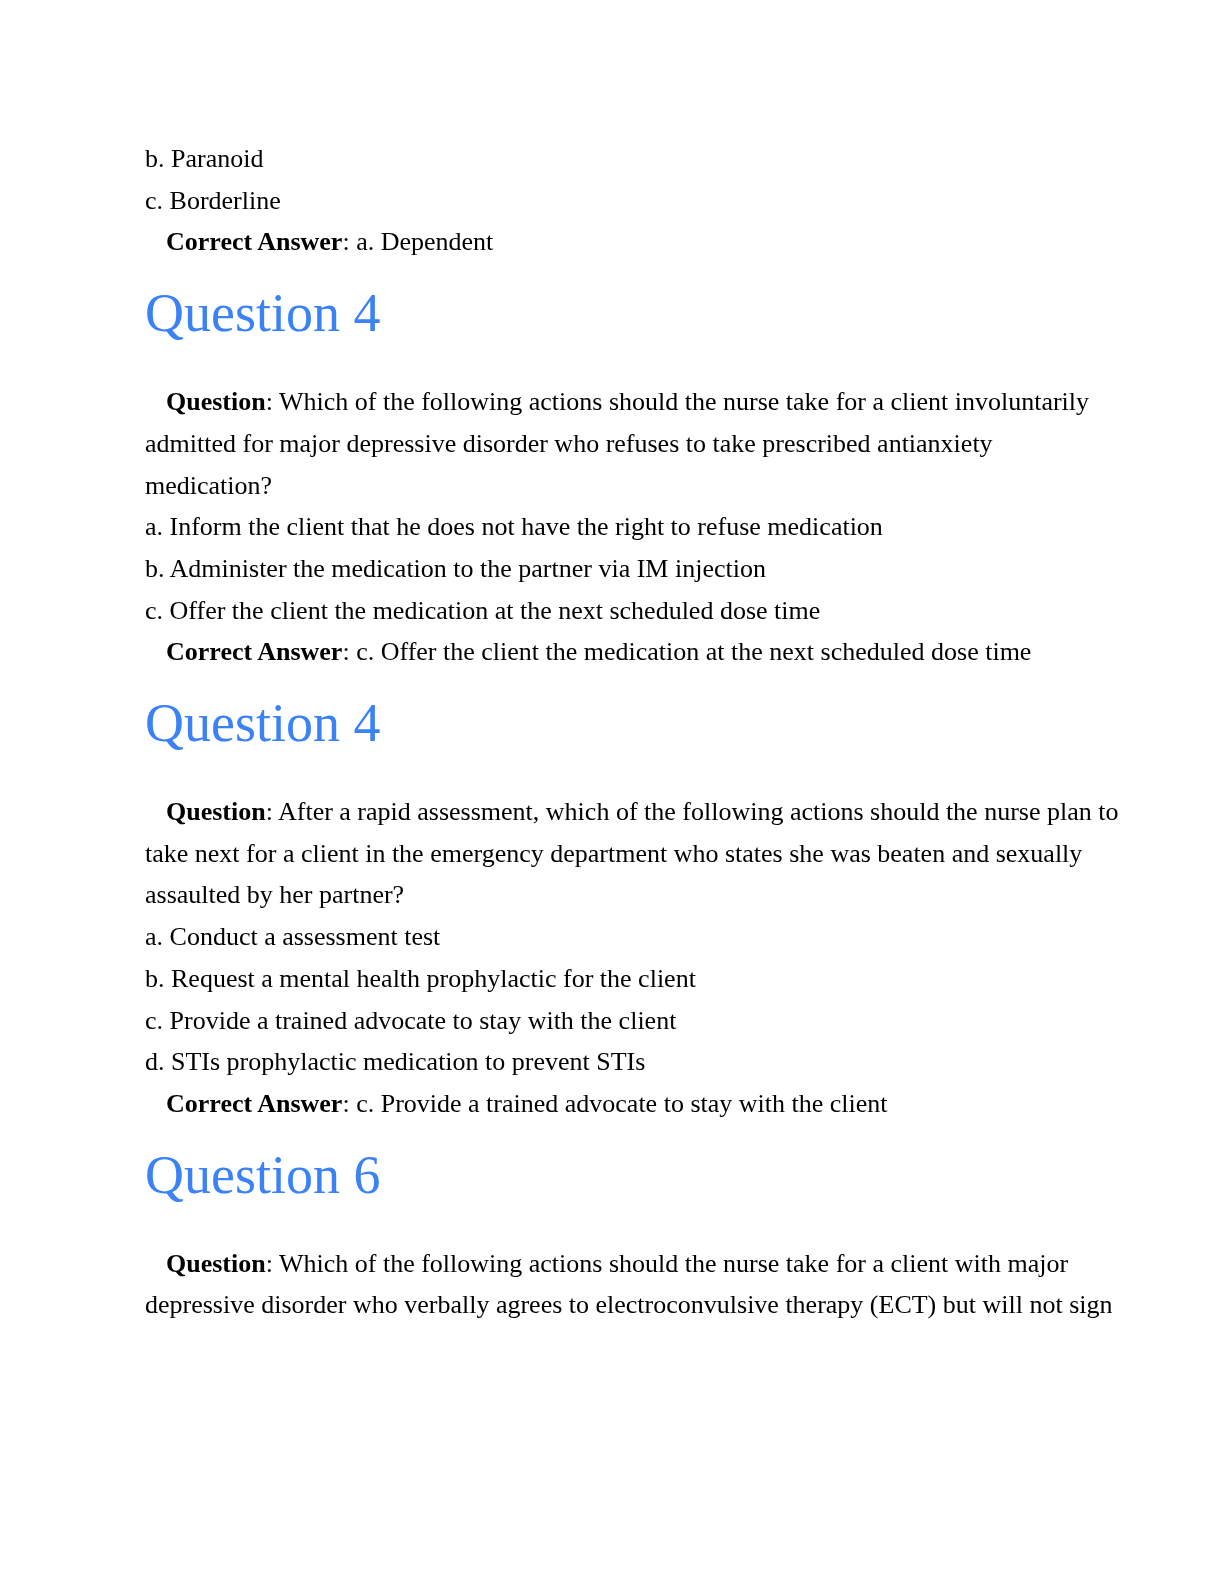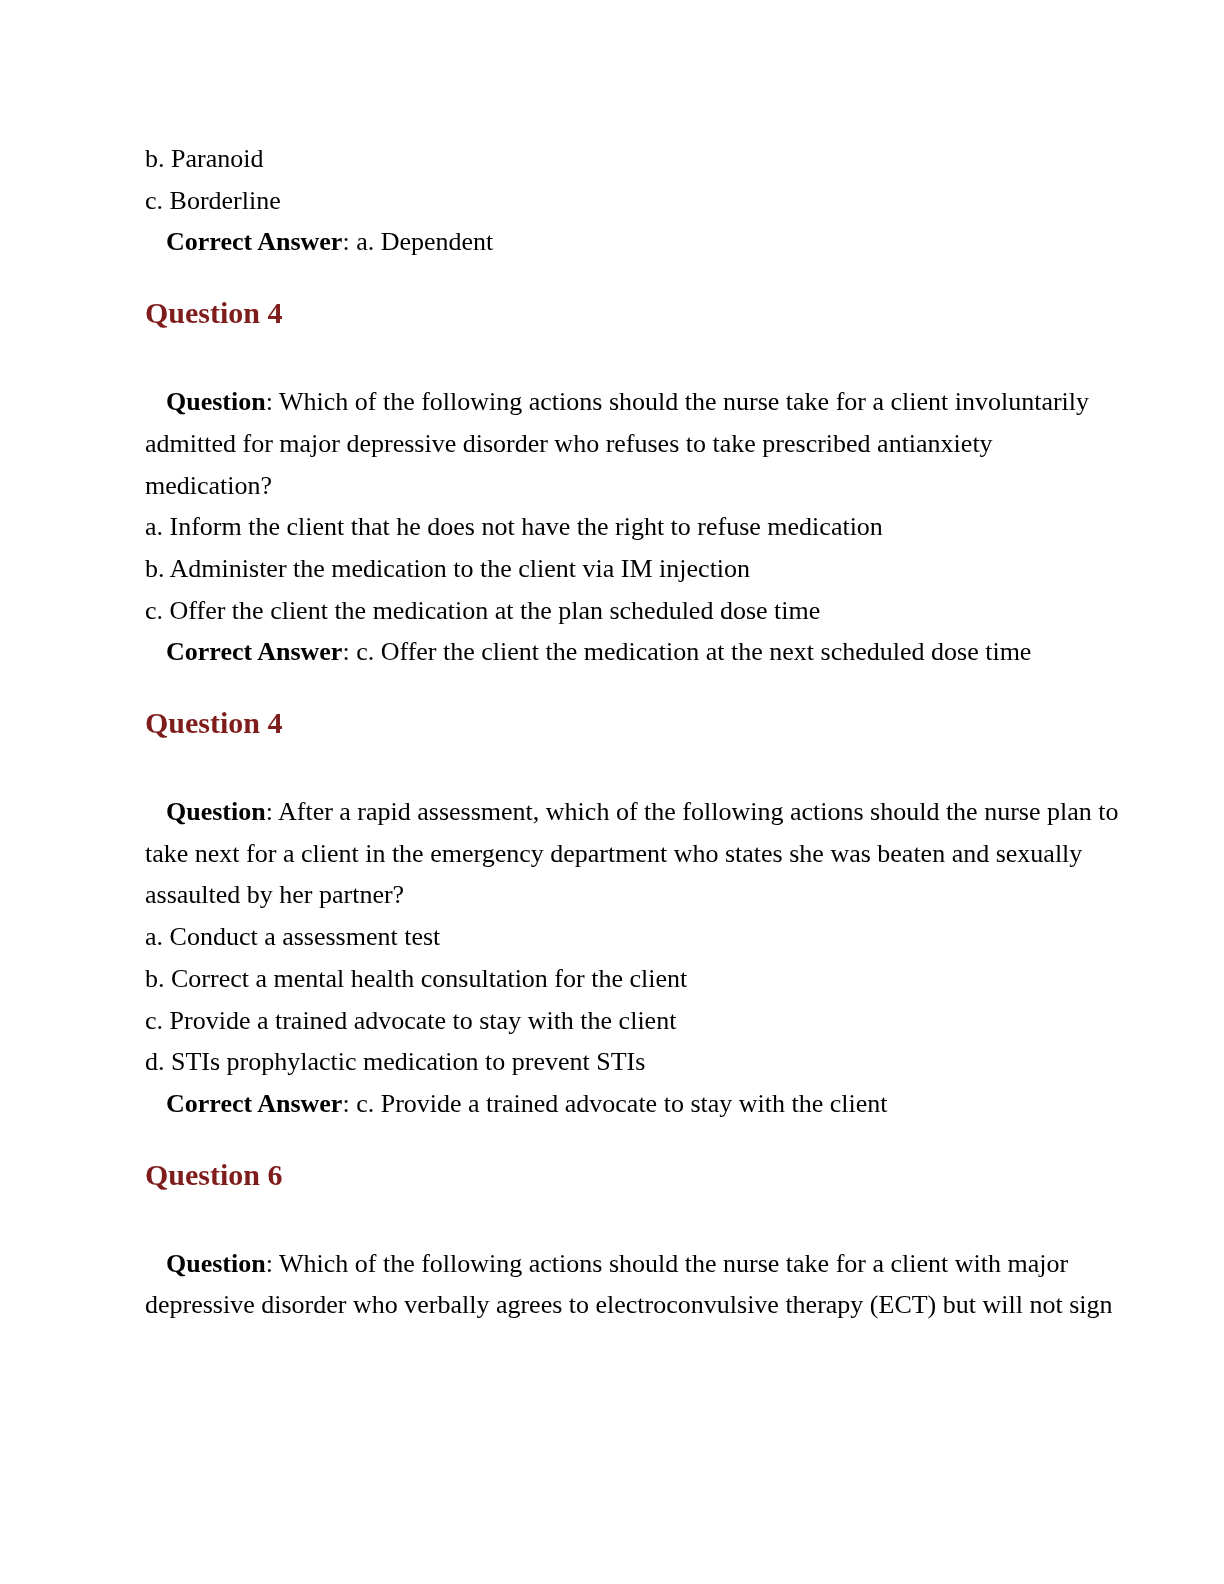--- a/index.html
+++ b/index.html
@@ -19,26 +19,26 @@
     font-size: 26px;
     line-height: 41.7px;
     overflow: hidden;
   }
   .page p {
     margin: 0;
     padding: 0;
   }
   .q-heading {
     font-family: "Liberation Serif", "DejaVu Serif", serif;
-    font-size: 30px;
+    font-size: 54px;
     line-height: 48px;
-    font-weight: 700;
+    font-weight: 400;
     margin: 26px 0 44px 0;
     padding: 0;
-    color: #7f1d1d;
+    color: #3b82f6;
   }
   .label-bold {
     font-weight: 700;
     margin-left: 21px;
   }
 </style>
 </head>
 <body>
 
 <div class="page">
@@ -46,30 +46,30 @@
   <section>
     <p>b. Paranoid</p>
     <p>c. Borderline</p>
     <p><span class="label-bold">Correct Answer</span><span>: a. Dependent</span></p>
   </section>
 
   <section>
     <h2 class="q-heading">Question 4</h2>
     <p><span class="label-bold">Question</span><span>: Which of the following actions should the nurse take for a client involuntarily admitted for major depressive disorder who refuses to take prescribed antianxiety medication?</span></p>
     <p>a. Inform the client that he does not have the right to refuse medication</p>
-    <p>b. Administer the medication to the client via IM injection</p>
-    <p>c. Offer the client the medication at the plan scheduled dose time</p>
+    <p>b. Administer the medication to the partner via IM injection</p>
+    <p>c. Offer the client the medication at the next scheduled dose time</p>
     <p><span class="label-bold">Correct Answer</span><span>: c. Offer the client the medication at the next scheduled dose time</span></p>
   </section>
 
   <section>
     <h2 class="q-heading">Question 4</h2>
     <p><span class="label-bold">Question</span><span>: After a rapid assessment, which of the following actions should the nurse plan to take next for a client in the emergency department who states she was beaten and sexually assaulted by her partner?</span></p>
     <p>a. Conduct a assessment test</p>
-    <p>b. Correct a mental health consultation for the client</p>
+    <p>b. Request a mental health prophylactic for the client</p>
     <p>c. Provide a trained advocate to stay with the client</p>
     <p>d. STIs prophylactic medication to prevent STIs</p>
     <p><span class="label-bold">Correct Answer</span><span>: c. Provide a trained advocate to stay with the client</span></p>
   </section>
 
   <section>
     <h2 class="q-heading">Question 6</h2>
     <p><span class="label-bold">Question</span><span>: Which of the following actions should the nurse take for a client with major depressive disorder who verbally agrees to electroconvulsive therapy (ECT) but will not sign</span></p>
   </section>
 

